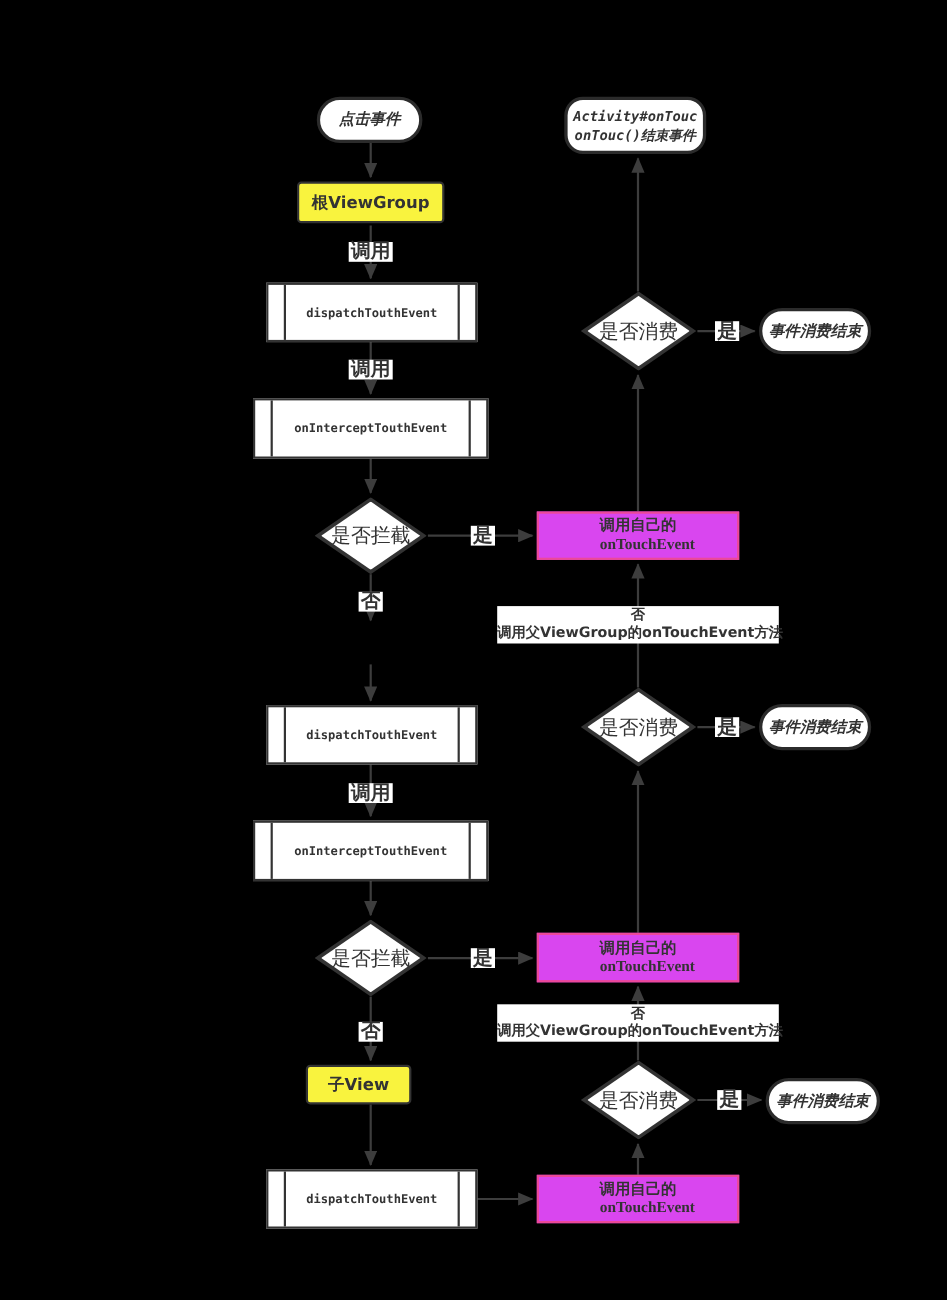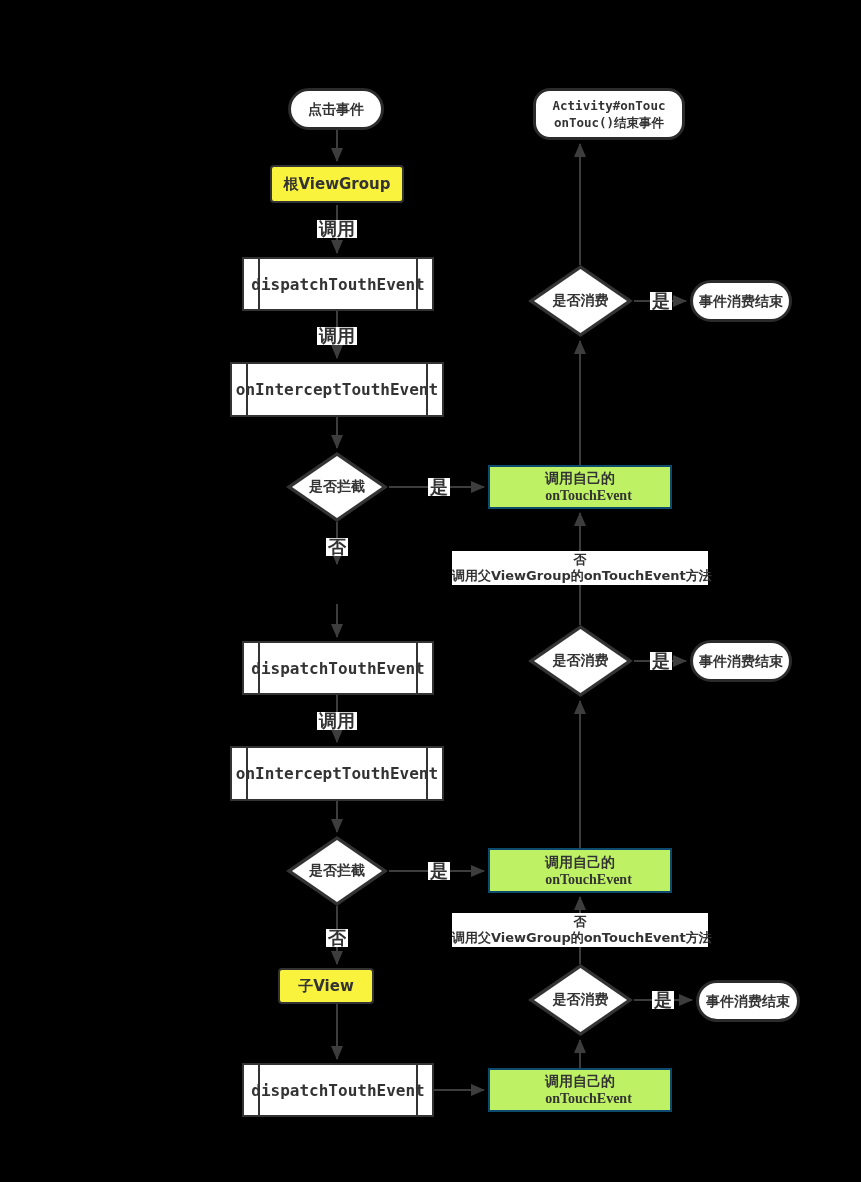--- a/index.html
+++ b/index.html
@@ -6,46 +6,46 @@
   body{
     width:861px;height:1182px;position:relative;background:#000000;
     font-family:"DejaVu Sans","Liberation Sans",sans-serif;overflow:hidden;
   }
   #canvas{position:absolute;left:0;top:0;width:861px;height:1182px;}
   #edges{position:absolute;left:0;top:0;z-index:1;pointer-events:none;}
 
   
   .node{position:absolute;z-index:2;display:flex;align-items:center;justify-content:center;
         box-sizing:border-box;color:#333333;font-weight:bold;text-align:center;}
-  .terminator{background:#ffffff;border:3px solid #2b2b2b;font-size:14px;line-height:17px;}
-  .process{background:#bef264;border:2px solid #0c4a6e;font-size:14px;line-height:18px;}
+  .terminator{background:#ffffff;border:3px solid #2b2b2b;font-size:14px;line-height:17px;font-style:italic;}
+  .process{background:#d946ef;border:2px solid #ec4899;font-size:14px;line-height:18px;}
   .predefined{background:#ffffff;border:2px solid #333333;
-              font-family:"DejaVu Sans Mono","Liberation Mono",monospace;font-size:16px;}
+              font-family:"DejaVu Sans Mono","Liberation Mono",monospace;font-size:11px;}
   .predefined::before,.predefined::after{content:"";position:absolute;top:0;bottom:0;width:2px;background:#333333;}
   .predefined::before{left:14px;}
   .predefined::after{right:14px;}
   .yellowbox{background:#f9f33e;border:2px solid #333333;border-radius:4px;font-size:15px;align-items:center;}
   .diamond{position:absolute;z-index:2;display:flex;align-items:center;justify-content:center;}
   .d-outer{position:absolute;left:0;top:0;right:0;bottom:0;background:#333333;
            clip-path:polygon(50% 0,100% 50%,50% 100%,0 50%);}
   .d-inner{position:absolute;left:6px;right:6px;top:4px;bottom:4px;background:#ffffff;
            clip-path:polygon(50% 0,100% 50%,50% 100%,0 50%);}
-  .d-label{position:relative;z-index:1;color:#333333;font-weight:bold;font-size:14px;}
+  .d-label{position:relative;z-index:1;color:#333333;font-weight:normal;font-size:18px;}
   .mono{font-family:Liberation Serif, serif;margin-left:17px;}
 
   
   .chip{position:absolute;z-index:3;transform:translate(-50%,-50%);background:#ffffff;color:#333333;
         font-weight:bold;font-size:18px;line-height:16px;padding:1px 2px;white-space:nowrap;}
   .strip{position:absolute;z-index:3;background:#ffffff;color:#333333;font-weight:bold;font-size:13px;
          line-height:16px;text-align:center;padding:1px 0;box-sizing:border-box;white-space:nowrap;}
 
   
   .n-start{left:288px;top:88px;width:96px;height:42px;border-radius:21px;}
-  .n-activity{left:513px;top:88px;width:152px;height:52px;border-radius:17px;
-              font-family:"DejaVu Sans Mono","Liberation Mono",monospace;font-size:12.5px;line-height:17px;margin-left:20px;}
+  .n-activity{left:513px;top:88px;width:129px;height:52px;border-radius:17px;
+              font-family:"DejaVu Sans Mono","Liberation Mono",monospace;font-size:12.5px;line-height:17px;}
   .n-rootvg{left:270px;top:165px;width:134px;height:38px;}
   .n-dispatch1{left:242px;top:257px;width:192px;height:54px;}
   .n-consumeq1{left:528px;top:265px;width:105px;height:72px;}
   .n-consumeend1{left:690px;top:280px;width:102px;height:42px;border-radius:21px;}
   .n-intercept1{left:230px;top:362px;width:214px;height:55px;}
   .n-interceptq1{left:286px;top:452px;width:102px;height:70px;}
   .n-own1{left:488px;top:465px;width:184px;height:44px;}
   .n-childvg{left:277px;top:568px;width:120px;height:36px;}
   .n-strip1{left:452px;top:551px;width:256px;height:34px;}
   .n-dispatch2{left:242px;top:641px;width:192px;height:54px;}

